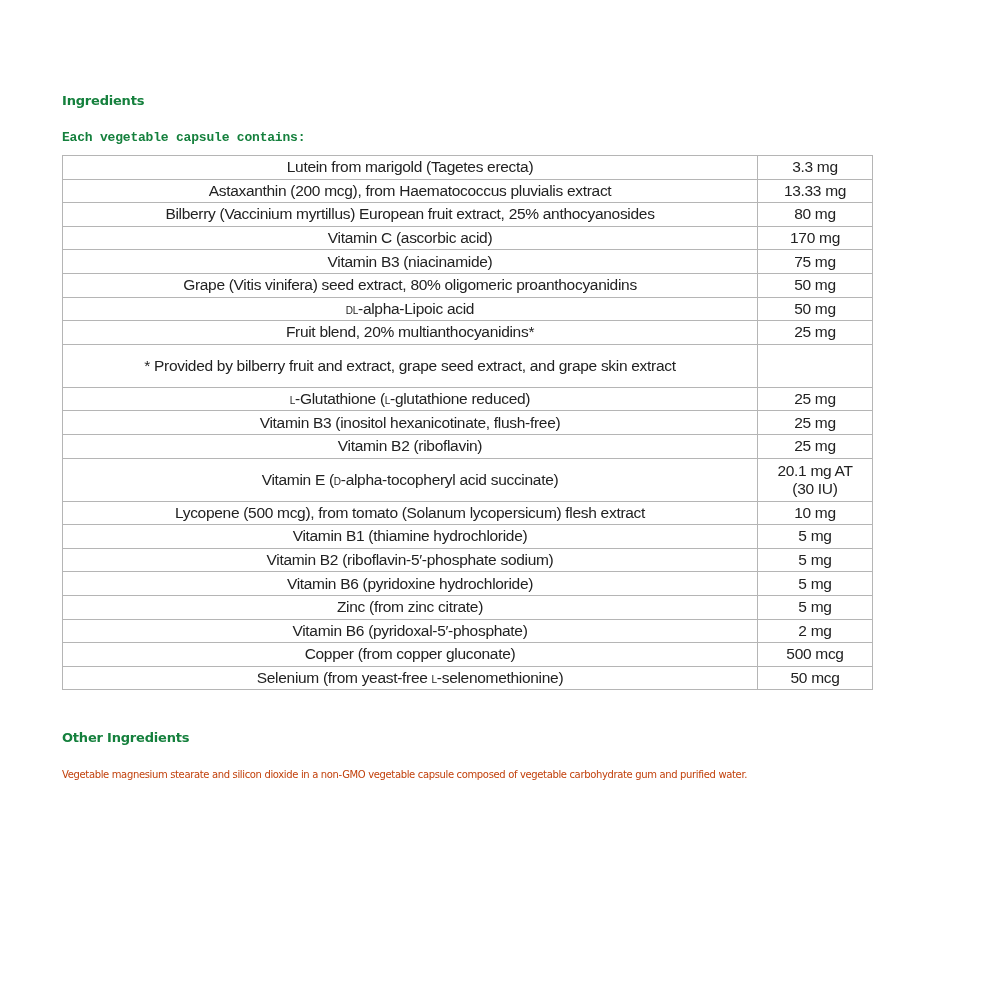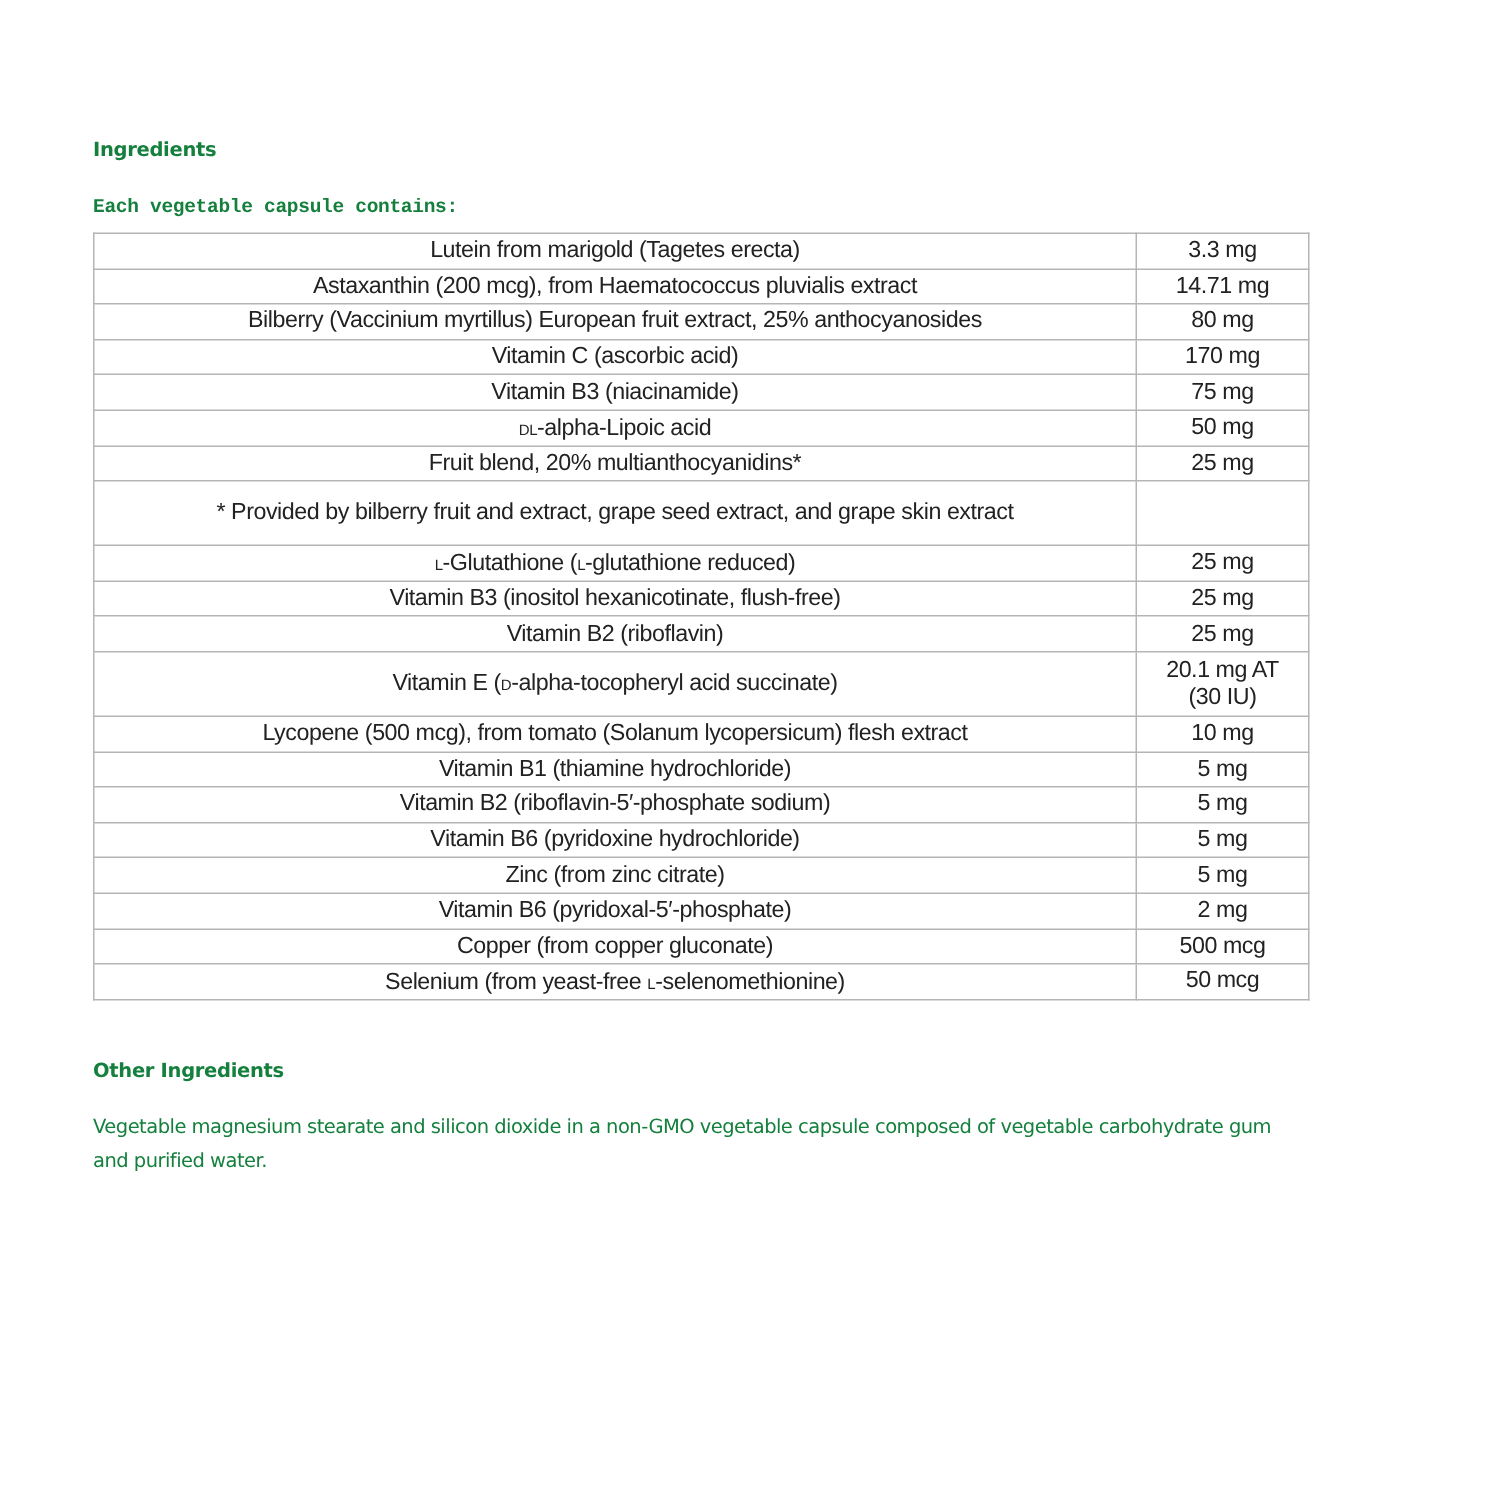--- a/index.html
+++ b/index.html
@@ -28,51 +28,55 @@
       vertical-align: middle;
       text-align: center;
     }
     table.ing td.val { width: 110px; text-align: center; }
     table.ing tr.tall td { height: 42px; }
     .sc { font-variant: small-caps; text-transform: lowercase; font-size: 0.9em; }
     #h-other { margin-top: 37px; height: 22px; line-height: 22px; }
     .other-text {
       margin-top: 14px;
       font-family: "DejaVu Sans", sans-serif;
-      font-size: 13px; color: #15803d; line-height: 23px;
+      font-size: 10px; color: #c2410c; line-height: 23px;
       width: 790px; letter-spacing: -0.35px;
     }
   </style>
 </head>
 <body>
 
 <div class="content">
   <h3 id="h-ingredients" class="section-heading">Ingredients</h3>
   <h4 id="h-each" class="section-heading">Each vegetable capsule contains:</h4>
   <table class="ing">
     <tbody id="ing-body">
         <tr>
           <td><span>Lutein from marigold (Tagetes erecta)</span></td>
           <td class="val"><span>3.3 mg</span></td>
         </tr>
         <tr>
           <td><span>Astaxanthin (200 mcg), from Haematococcus pluvialis extract</span></td>
-          <td class="val"><span>14.71 mg</span></td>
+          <td class="val"><span>13.33 mg</span></td>
         </tr>
         <tr>
           <td><span>Bilberry (Vaccinium myrtillus) European fruit extract, 25% anthocyanosides</span></td>
           <td class="val"><span>80 mg</span></td>
         </tr>
         <tr>
           <td><span>Vitamin C (ascorbic acid)</span></td>
           <td class="val"><span>170 mg</span></td>
         </tr>
         <tr>
           <td><span>Vitamin B3 (niacinamide)</span></td>
           <td class="val"><span>75 mg</span></td>
+        </tr>
+        <tr>
+          <td><span>Grape (Vitis vinifera) seed extract, 80% oligomeric proanthocyanidins</span></td>
+          <td class="val"><span>50 mg</span></td>
         </tr>
         <tr>
           <td><span class="sc">DL</span><span>-alpha-Lipoic acid</span></td>
           <td class="val"><span>50 mg</span></td>
         </tr>
         <tr>
           <td><span>Fruit blend, 20% multianthocyanidins*</span></td>
           <td class="val"><span>25 mg</span></td>
         </tr>
         <tr class="tall">

